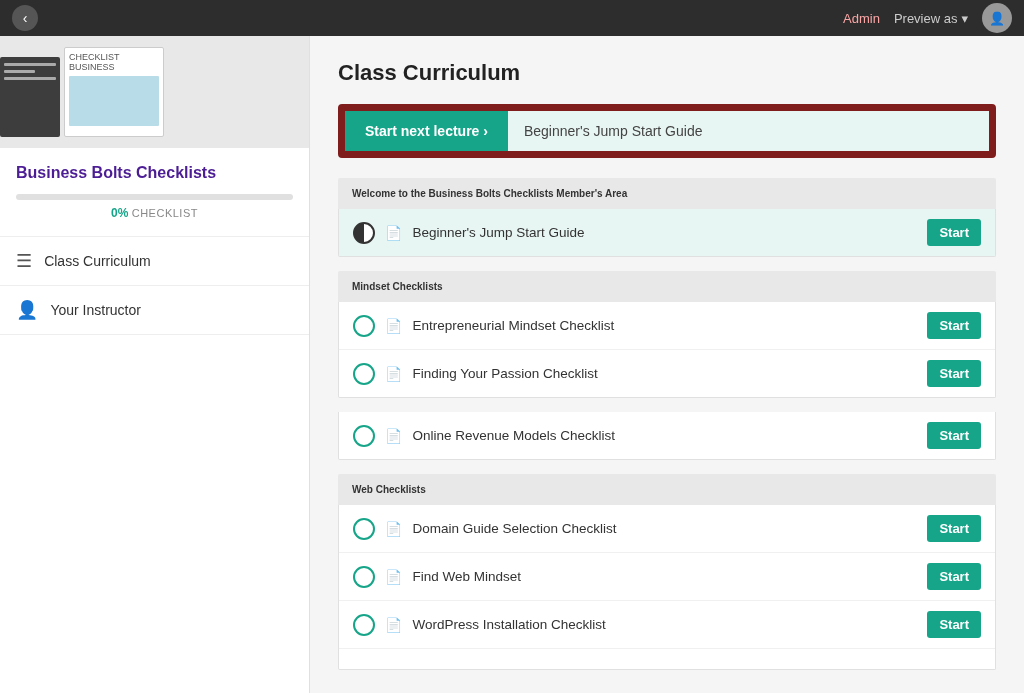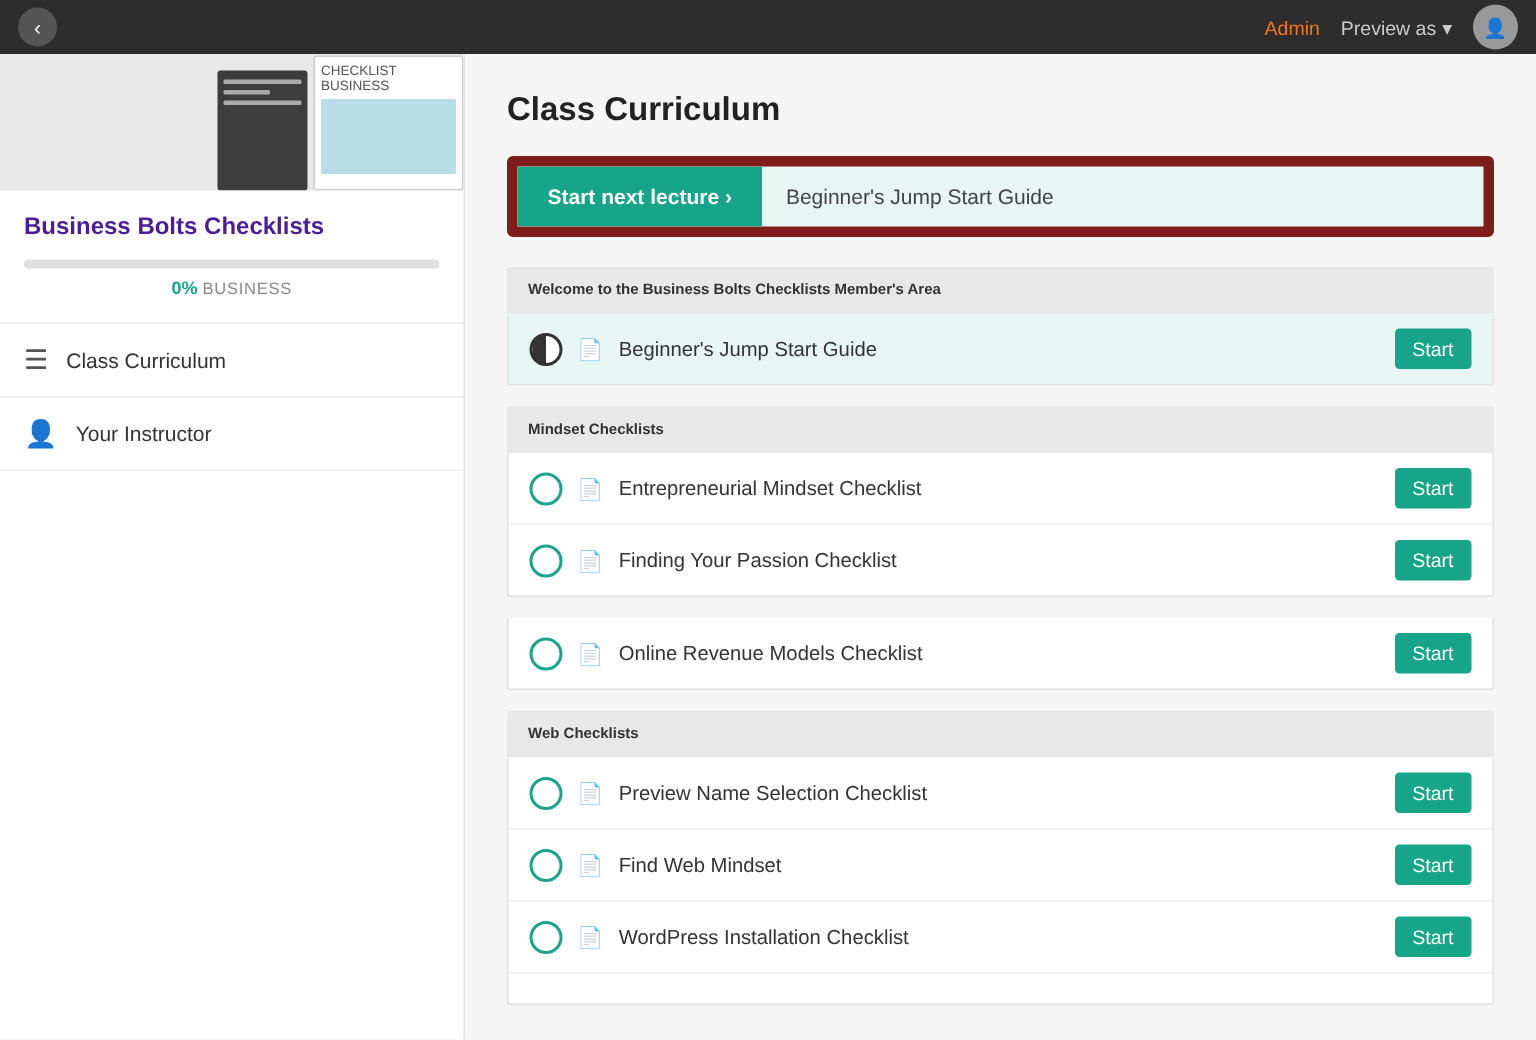--- a/index.html
+++ b/index.html
@@ -19,21 +19,21 @@
       width: 26px; height: 26px;
       background: #555;
       border-radius: 50%;
       display: flex; align-items: center; justify-content: center;
       cursor: pointer;
       color: #fff;
       font-size: 14px;
       border: none;
     }
     .top-nav-right { display: flex; align-items: center; gap: 14px; }
-    .nav-link { color: #f97316; font-size: 13px; cursor: pointer; text-decoration: none; }
+    .nav-link { color: #fca5a5; font-size: 13px; cursor: pointer; text-decoration: none; }
     .preview-btn {
       display: flex; gap: 4px;
       color: #ccc; font-size: 13px; cursor: pointer;
       background: none; border: none;
     }
     .avatar-circle {
       width: 30px; height: 30px;
       background: #999;
       border-radius: 50%;
       display: flex; align-items: center; justify-content: center;
@@ -49,23 +49,23 @@
     
     .sidebar {
       width: 310px;
       min-width: 310px;
       background: #fff;
       border-right: 1px solid #e0e0e0;
       overflow-y: auto;
     }
     .sidebar-course-image {
       width: 100%;
-      height: 91px;
+      height: 112px;
       background: #e8e8e8;
-      display: flex; align-items: center; justify-content: flex-end;
+      display: flex; align-items: center; justify-content: flex-start;
       overflow: hidden;
       position: relative;
     }
     .course-image-mockup {
       display: flex; gap: 4px; align-items: flex-end;
     }
     .book-cover {
       background: #3d3d3d;
       width: 60px; height: 80px;
       border-radius: 2px;
@@ -224,21 +224,21 @@
       font-size: 13.5px;
     }
     .start-btn {
       background: #17a589;
       color: #fff;
       border: none;
       padding: 6px 12px;
       border-radius: 3px;
       cursor: pointer;
       font-size: 13px;
-      font-weight: normal;
+      font-weight: bold;
       flex-shrink: 0;
     }
 
     .section-block { margin-bottom: 14px; }
   </style>
 </head>
 <body>
 
 <nav class="top-nav">
   <div class="top-nav-left">
@@ -274,21 +274,21 @@
     </div>
 
     <div class="sidebar-content">
       <div class="course-title">Business Bolts Checklists</div>
       <div class="progress-bar-wrap">
         <div class="progress-bar-fill"></div>
       </div>
       <div class="progress-label">
         <span class="progress-pct">0%</span>
         <span> </span>
-        <span class="progress-complete">BUSINESS</span>
+        <span class="progress-complete">CHECKLIST</span>
       </div>
     </div>
 
     <nav class="sidebar-nav">
       <div class="sidebar-nav-item">
         <span class="sidebar-nav-icon">☰</span>
         <span>Class Curriculum</span>
       </div>
       <div class="sidebar-nav-item">
         <span class="sidebar-nav-icon">👤</span>
@@ -343,21 +343,21 @@
               <button class="start-btn">Start</button>
             </div>
           </div>
         </div>
         <div class="section-block">
           <div class="section-header">Web Checklists</div>
           <div class="lessons-group">
             <div class="lesson-row">
               <div class="circle-icon"></div>
               <span class="lesson-file-icon">📄</span>
-              <span class="lesson-name">Preview Name Selection Checklist</span>
+              <span class="lesson-name">Domain Guide Selection Checklist</span>
               <button class="start-btn">Start</button>
             </div>
             <div class="lesson-row">
               <div class="circle-icon"></div>
               <span class="lesson-file-icon">📄</span>
               <span class="lesson-name">Find Web Mindset</span>
               <button class="start-btn">Start</button>
             </div>
             <div class="lesson-row">
               <div class="circle-icon"></div>

